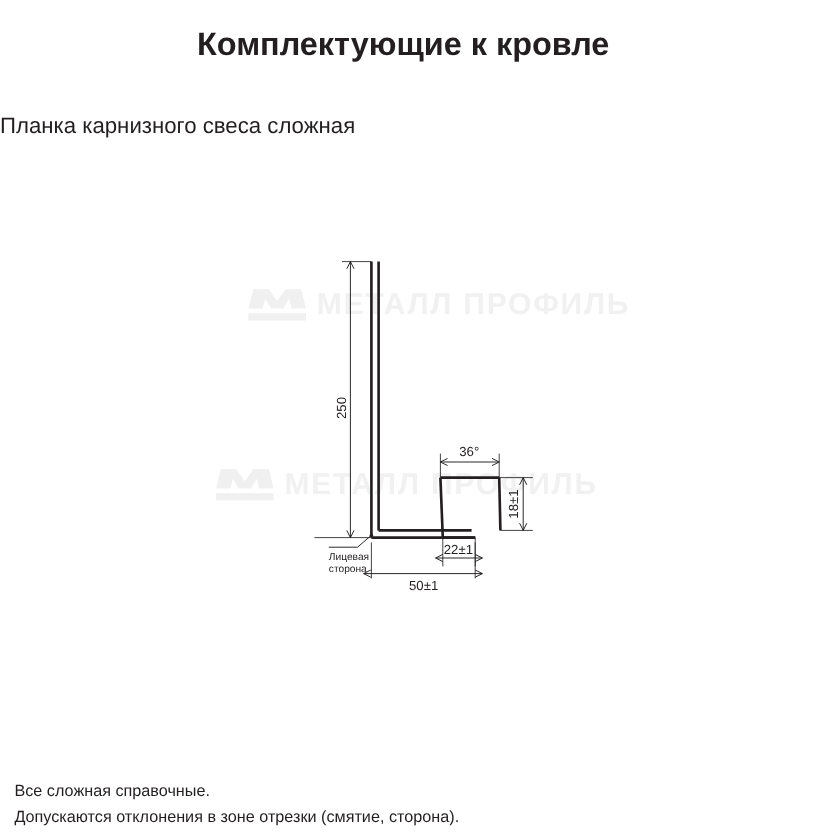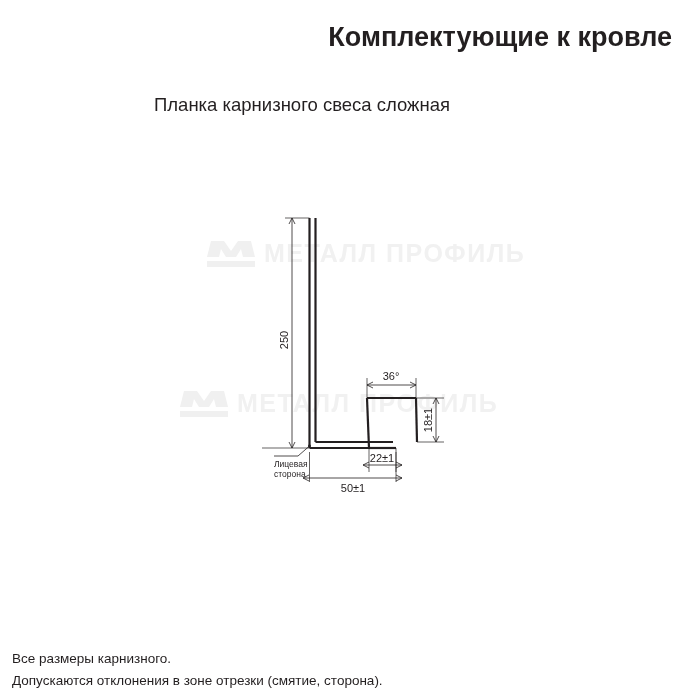--- a/index.html
+++ b/index.html
@@ -17,31 +17,30 @@
   }
   .page {
     position: absolute;
     inset: 0;
   }
   .title {
     position: absolute;
     top: 22px;
     left: 0;
     width: 672px;
-    text-align: right;
+    text-align: center;
     font-size: 27px;
     font-weight: bold;
     letter-spacing: 0px;
   }
   .subtitle-block {
     position: absolute;
     top: 92px;
     left: 0;
     width: 604px;
-    text-align: center;
   }
   .subtitle-line {
     font-size: 18.5px;
     font-weight: normal;
     line-height: 25px;
   }
   .drawing {
     position: absolute;
     top: 180px;
     left: 12px;
@@ -182,17 +181,17 @@
         <circle cx="297.5" cy="266" r="1.4" fill="#231f20"></circle>
         <path class="thin" d="M286 276 L262 276"></path>
         <text class="lbl" x="262" y="287">Лицевая</text>
         <text class="lbl" x="262" y="297">сторона</text>
       </g>
 
     </svg>
   </div>
 
   <div class="footer">
-    <div>Все размеры карнизного.</div>
+    <div>Все сложная справочные.</div>
     <div>Допускаются отклонения в зоне отрезки (смятие, сторона).</div>
   </div>
 
 </div>
 
 </body></html>

